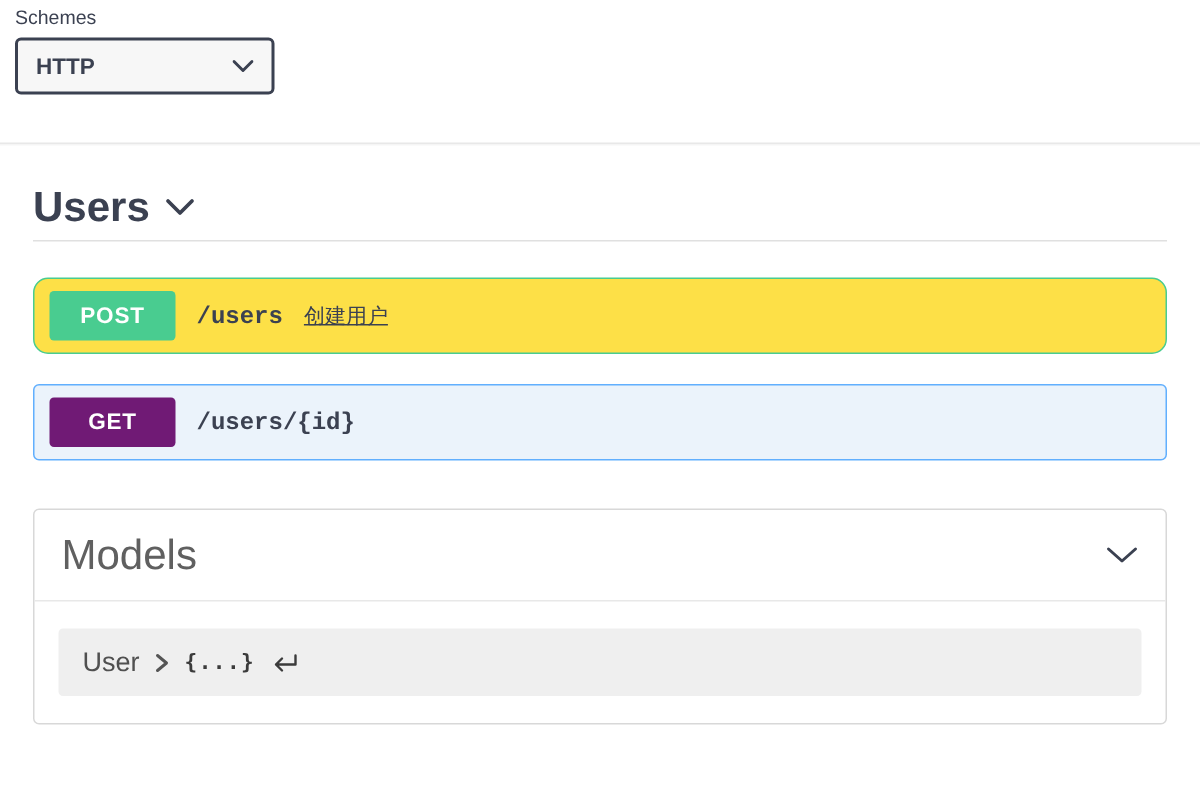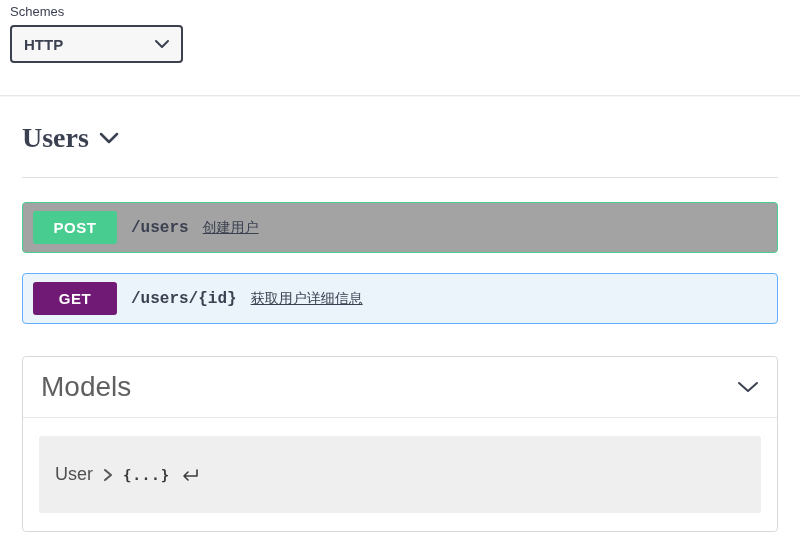--- a/index.html
+++ b/index.html
@@ -42,41 +42,41 @@
   }
   .main {
     padding: 26px 22px 0 22px;
   }
   .section-header {
     display: flex;
     align-items: center;
     gap: 10px;
     cursor: pointer;
     margin-bottom: 24px;
-    padding-bottom: 23px;
+    padding-bottom: 6px;
     border-bottom: 1px solid #e0e0e0;
-    font-family: Liberation Serif, serif;
   }
   .section-title {
     font-size: 28px;
     font-weight: 700;
     color: #3b4151;
   }
   .opblock {
     border: 1px solid;
     border-radius: 4px;
     margin-bottom: 20px;
     display: flex;
     align-items: center;
     padding: 8px 10px;
     cursor: pointer;
   }
   .opblock-post {
-    background: #a3a3a3;
+    background: #fde047;
     border-color: #49cc90;
+    border-radius: 10px;
   }
   .opblock-get {
     background: #ebf3fb;
     border-color: #61affe;
   }
   .method {
     color: #fff;
     font-weight: 700;
     font-size: 15px;
     text-align: center;
@@ -113,21 +113,21 @@
     border-bottom: 1px solid #e8e8e8;
     cursor: pointer;
   }
   .models-title {
     font-size: 28px;
     font-weight: 400;
     color: #606060;
   }
   .model-row {
     margin: 18px 16px;
-    padding: 28px 16px;
+    padding: 12px 16px;
     background: #efefef;
     border-radius: 3px;
     display: flex;
     align-items: center;
     gap: 10px;
     cursor: pointer;
   }
   .model-name {
     font-size: 18px;
     font-weight: 400;
@@ -172,21 +172,20 @@
 
   <div class="opblock opblock-post">
     <div class="method method-post">POST</div>
     <div class="op-path">/users</div>
     <div class="op-summary">创建用户</div>
   </div>
 
   <div class="opblock opblock-get">
     <div class="method method-get">GET</div>
     <div class="op-path">/users/{id}</div>
-    <div class="op-summary">获取用户详细信息</div>
   </div>
 
   <div class="models-block">
     <div class="models-header">
       <span class="models-title">Models</span>
       <span>
         <svg width="22" height="14" viewBox="0 0 22 14">
             <path d="M2 3 L11 11 L20 3" stroke="#3b4151" stroke-width="2" fill="none" stroke-linecap="round" stroke-linejoin="round"></path>
           </svg>
       </span>

